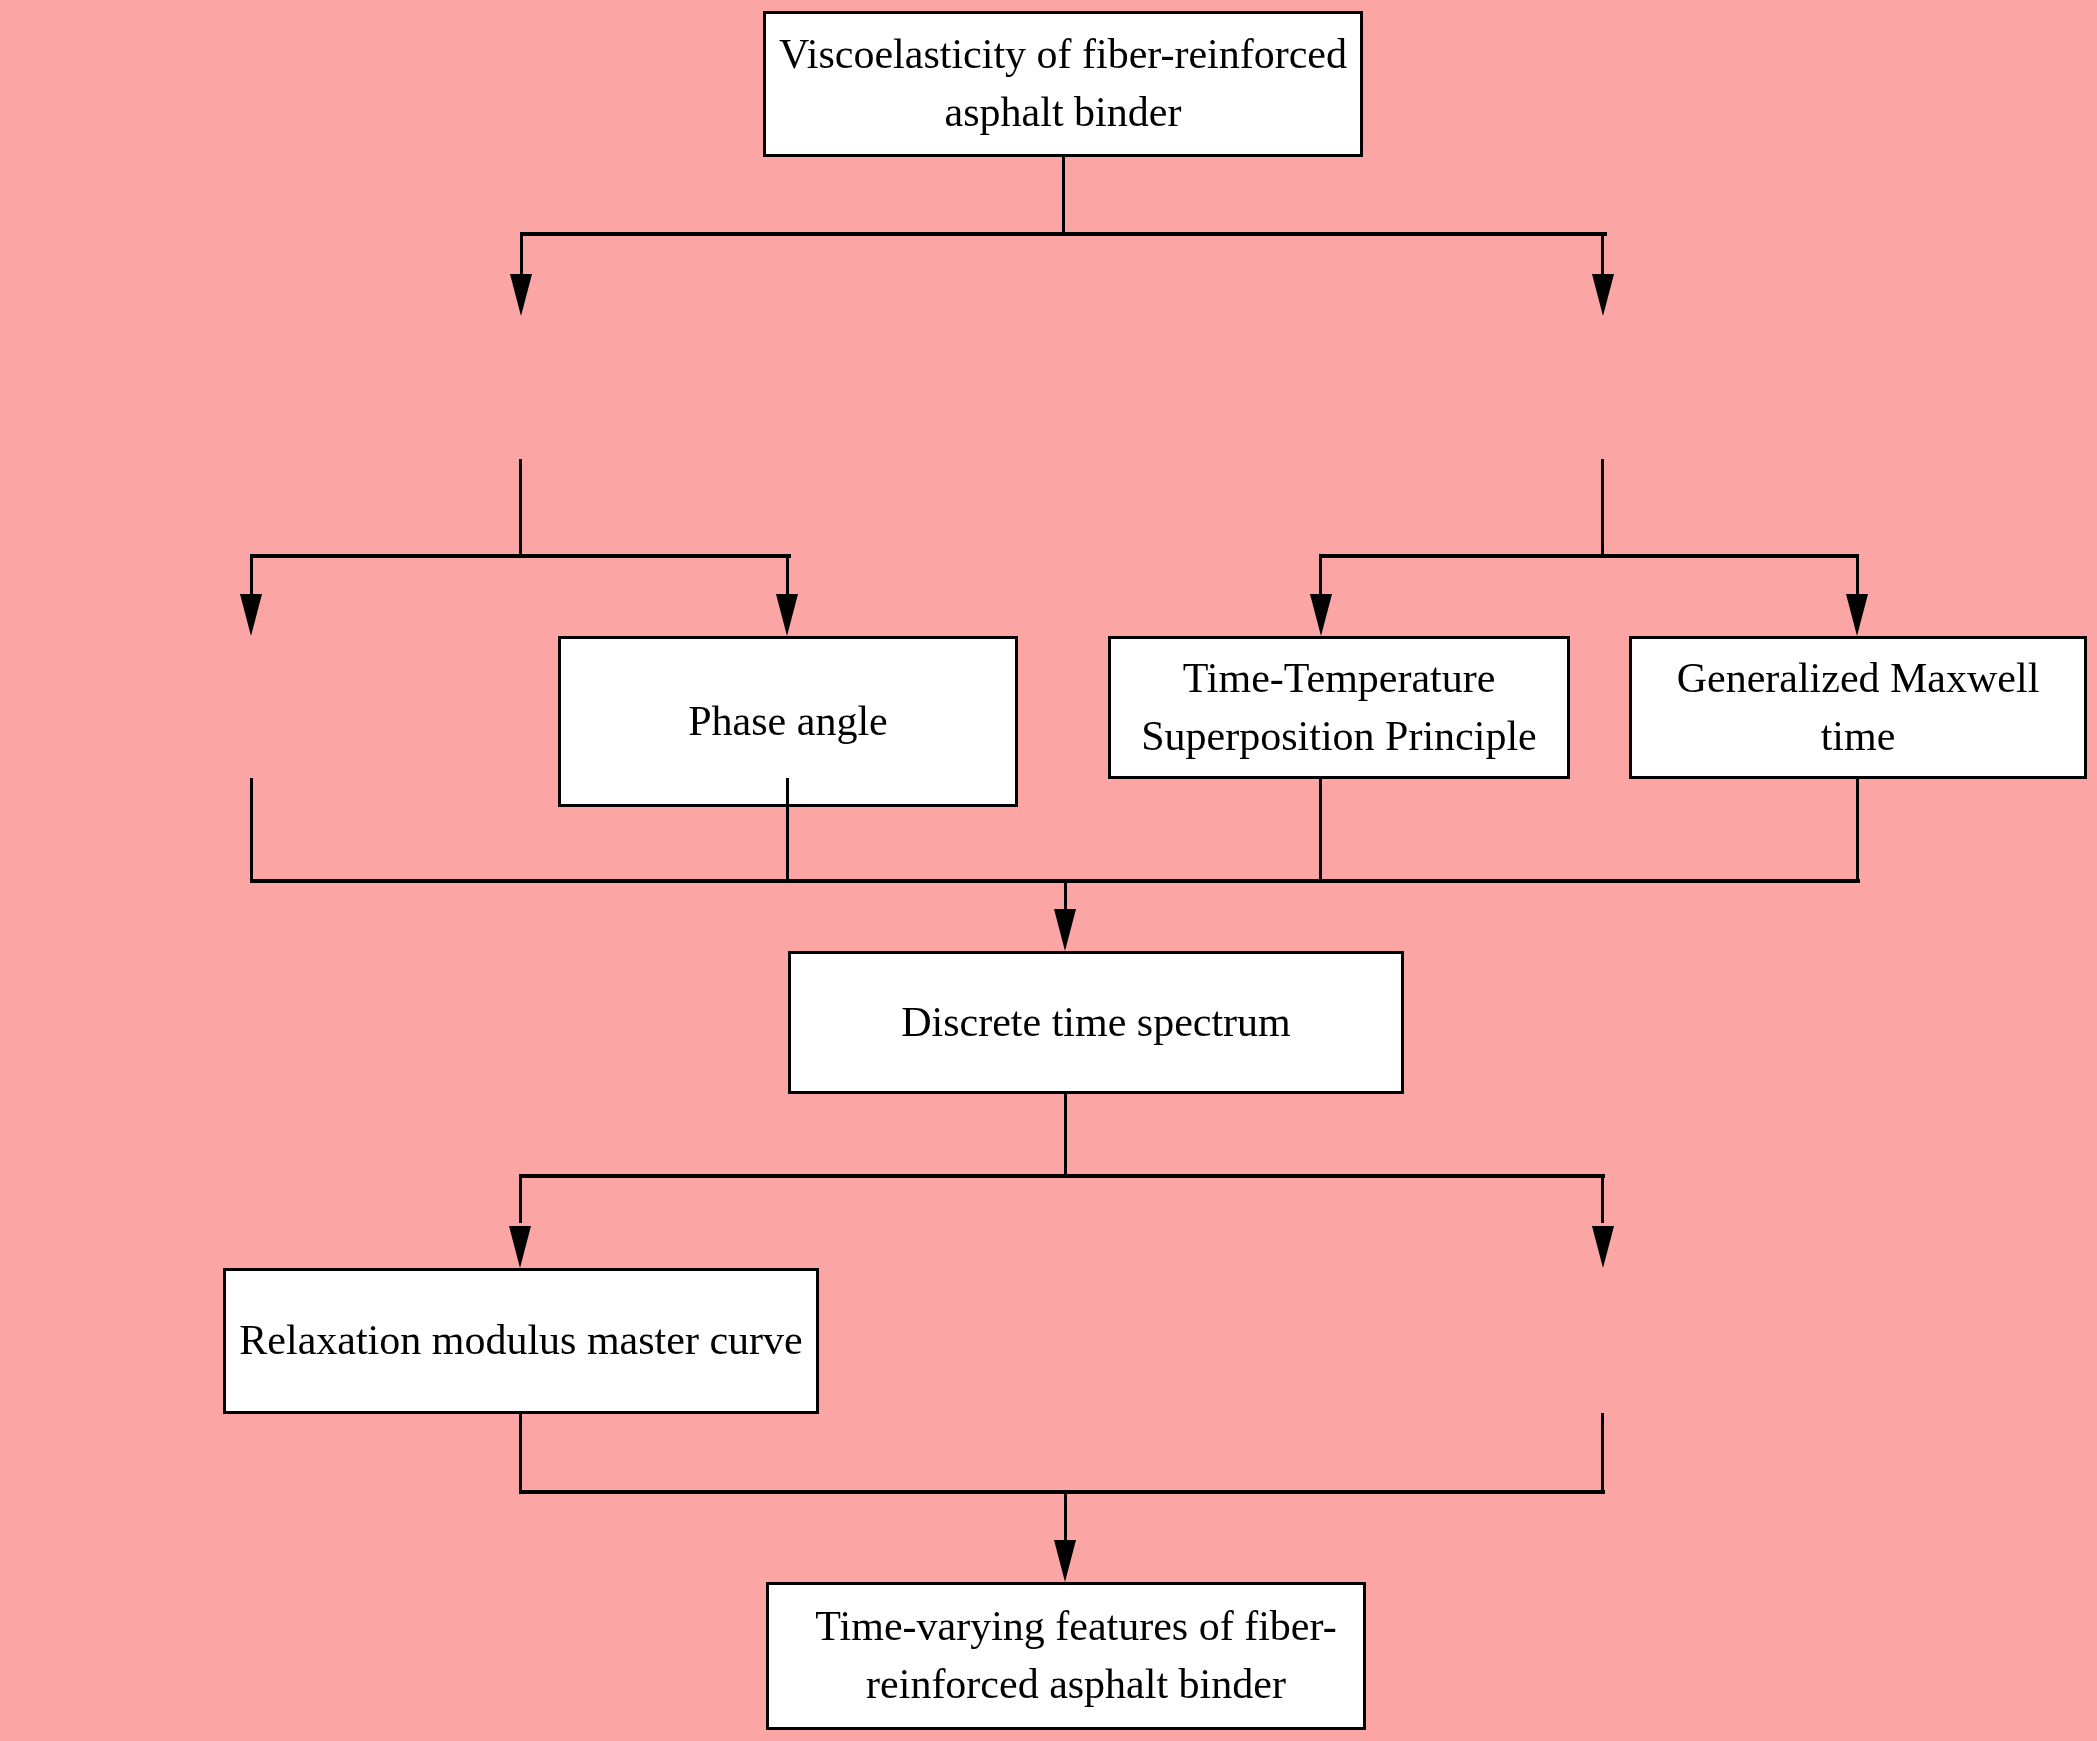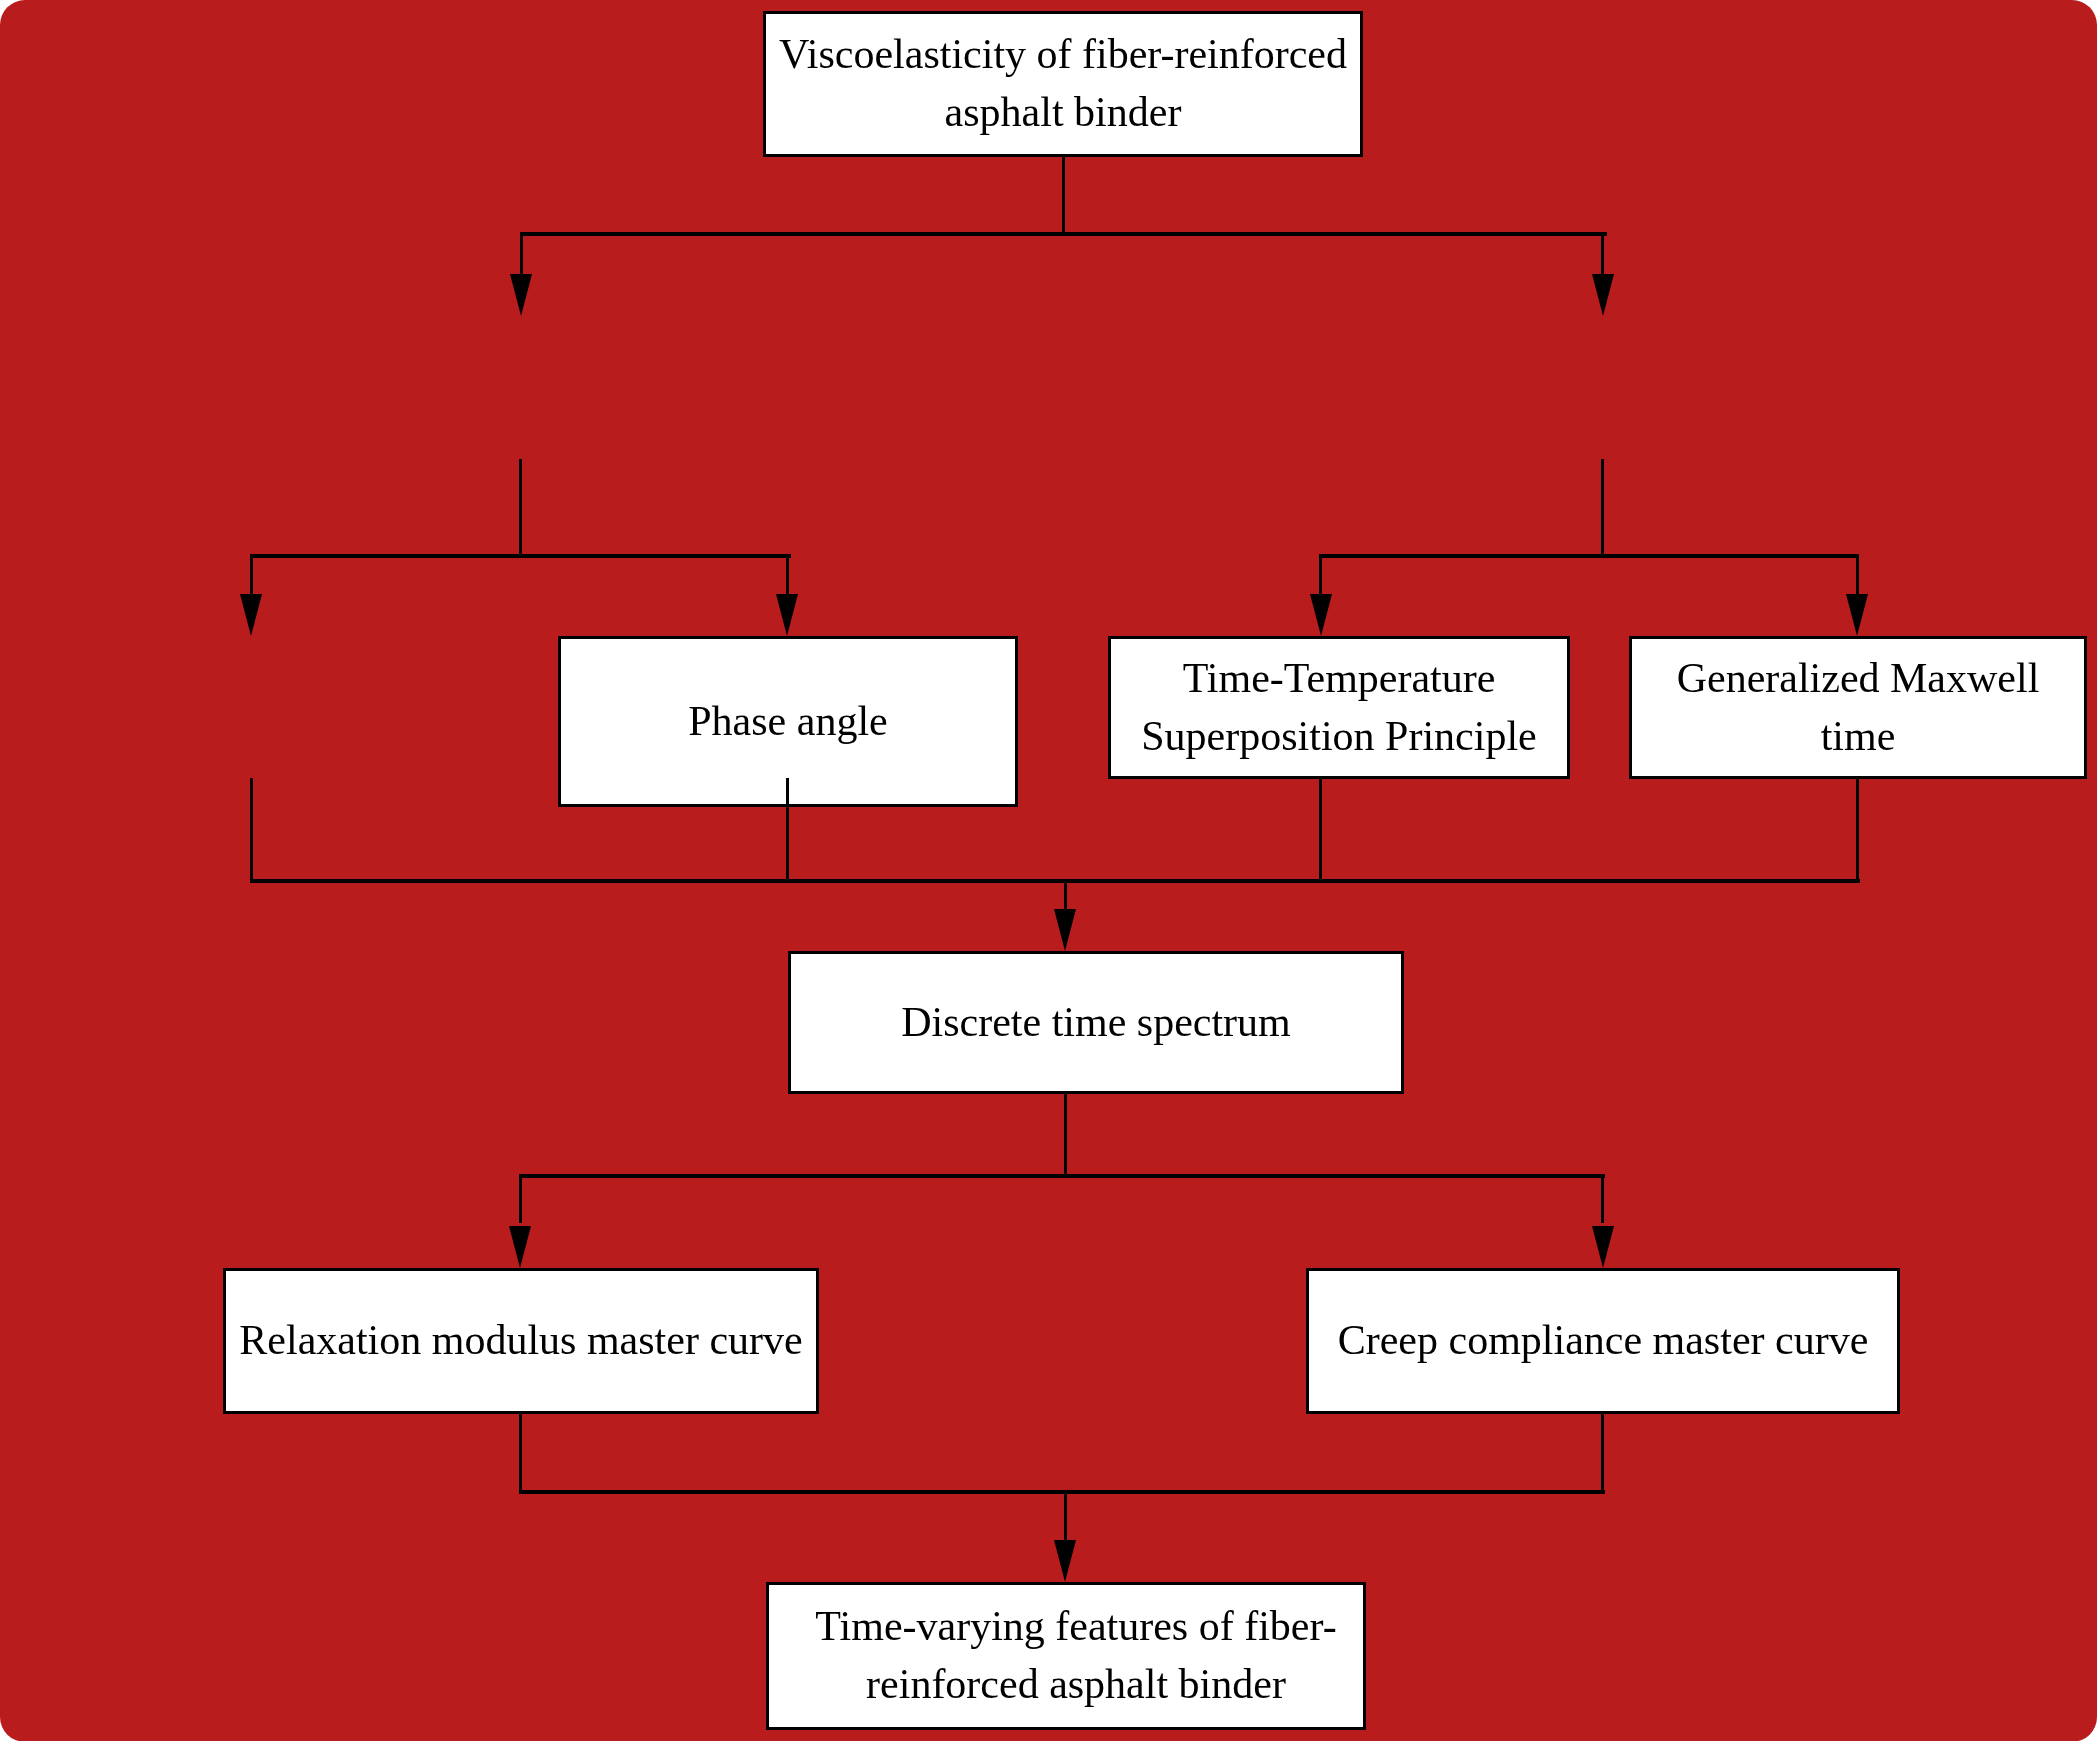--- a/index.html
+++ b/index.html
@@ -7,24 +7,23 @@
     padding: 0;
     background: #ffffff;
     width: 2097px;
     height: 1742px;
     overflow: hidden;
   }
   .canvas {
     position: relative;
     width: 2097px;
     height: 1742px;
-    background: #b91c1c;
+    background: #fca5a5;
     font-family: "Liberation Serif", "DejaVu Serif", serif;
     color: #000000;
-    border-radius: 25px;
   }
   .node {
     position: absolute;
     box-sizing: border-box;
     border: 3.2px solid #000000;
     background: #ffffff;
     display: flex;
     align-items: center;
     justify-content: center;
     text-align: center;
@@ -58,21 +57,20 @@
   <div class="node" style="left:558px; top:636px; width:460px; height:171px;">Phase angle</div>
 
   <div class="node" style="left:1090px; top:636px; width:462px; height:143px;margin-left:18px;">Time-Temperature Superposition Principle</div>
 
   <div class="node" style="left:1629px; top:636px; width:458px; height:143px;">Generalized Maxwell time</div>
 
   <div class="node" style="left:788px; top:951px; width:616px; height:143px;text-align:center;">Discrete time spectrum</div>
 
   <div class="node" style="left:223px; top:1268px; width:596px; height:146px;">Relaxation modulus master curve</div>
 
-  <div class="node" style="left:1306px; top:1268px; width:594px; height:146px;">Creep compliance master curve</div>
 
   <div class="node" style="left:766px; top:1582px; width:600px; height:148px;padding-left:28px;">Time-varying features of fiber-reinforced asphalt binder</div>
 
   <div class="line" style="left:1062px; top:155px; width:3.2px; height:79px;"></div>
   <div class="line" style="left:520px; top:232px; width:1087px; height:4px;"></div>
   <div class="line" style="left:520px; top:232px; width:3.2px; height:45px;"></div>
   <div class="line" style="left:1601px; top:232px; width:3.2px; height:45px;"></div>
   <div class="arrow" style="left:510px; top:274px;"></div>
   <div class="arrow" style="left:1592px; top:274px;"></div>
 

